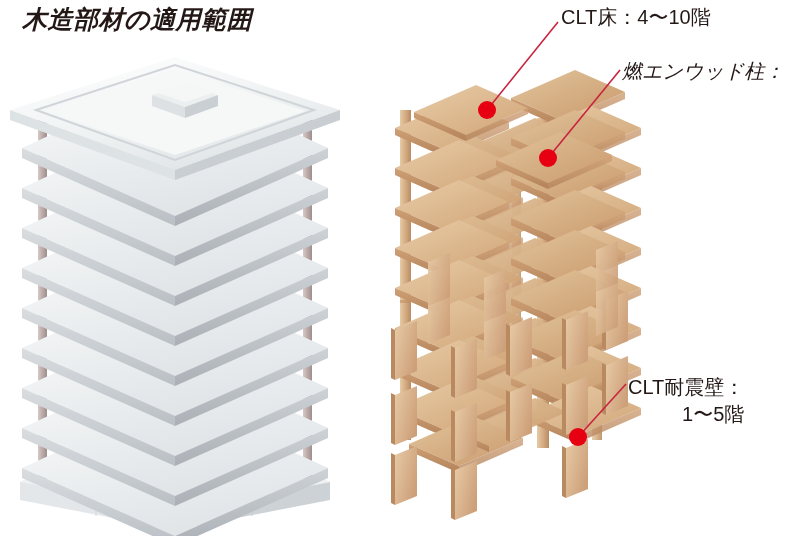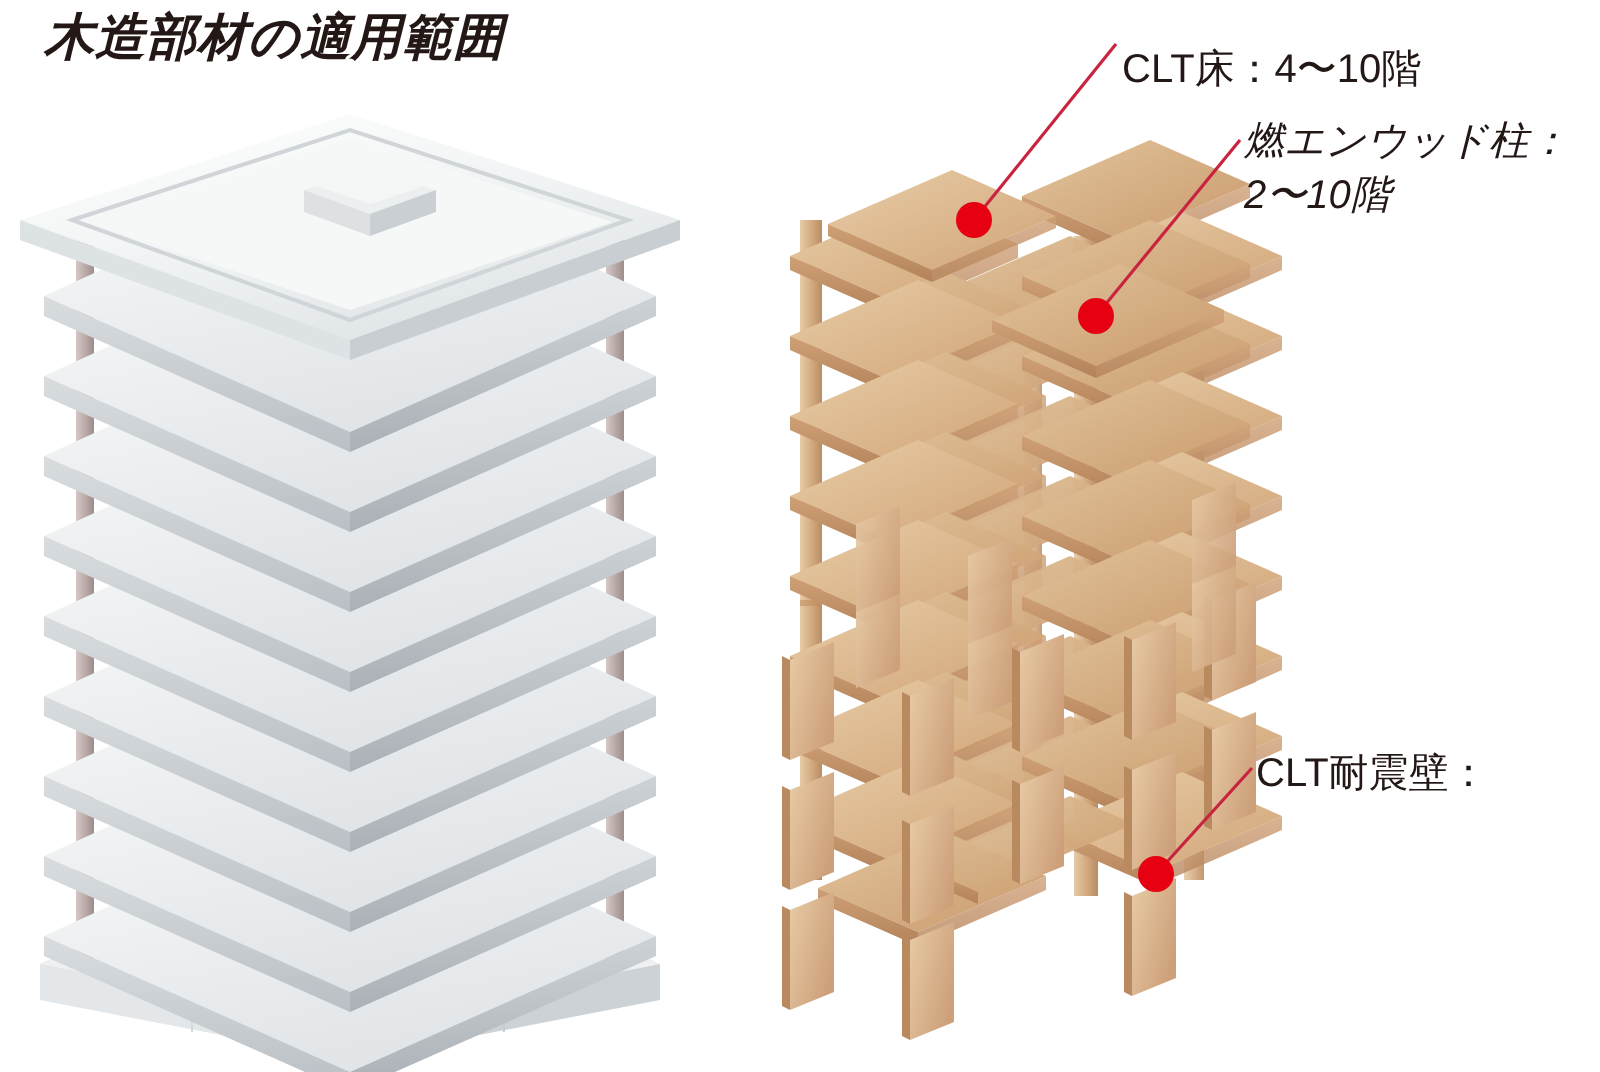--- a/index.html
+++ b/index.html
@@ -27,21 +27,21 @@
   }
   
   .callout{
     position:absolute;
     color:#231815;
     font-size:20px;
     line-height:27px;
     white-space:nowrap;
     letter-spacing:0px;
   }
-  #callout-clt-floor{ left:561px; top:22px; }
+  #callout-clt-floor{ left:561px; top:4px; }
   #callout-moen-column{ left:622px; top:58px;font-style:italic; }
   #callout-clt-wall{ left:628px; top:374px;text-align:right; }
   .callout .ln{display:block;}
 
   
   .layer{position:absolute;left:0;top:0;width:800px;height:536px;}
   svg{display:block;}
 </style>
 </head>
 <body>
@@ -330,20 +330,20 @@
       </g>
     </svg>
   </div>
 
   <div class="callout" id="callout-clt-floor">
     <span class="ln">CLT床：4〜10階</span>
   </div>
 
   <div class="callout" id="callout-moen-column">
     <span class="ln">燃エンウッド柱：</span>
-    <span class="ln">2〜10階</span>
   </div>
 
   <div class="callout" id="callout-clt-wall">
     <span class="ln">CLT耐震壁：</span>
+    <span class="ln">1〜5階</span>
   </div>
 
 </div>
 
 </body></html>

